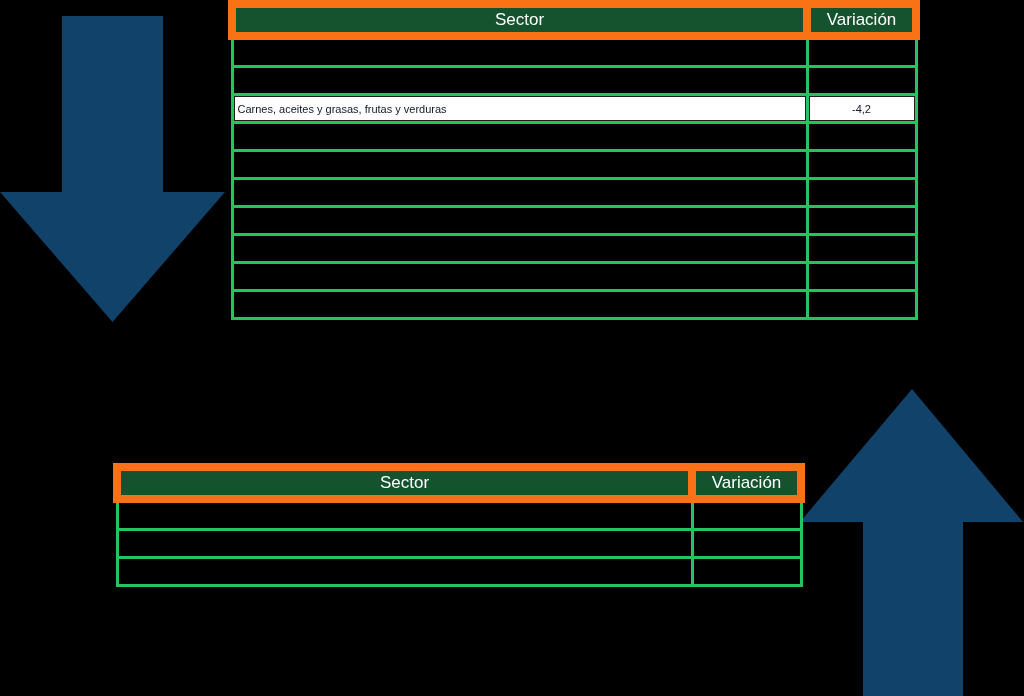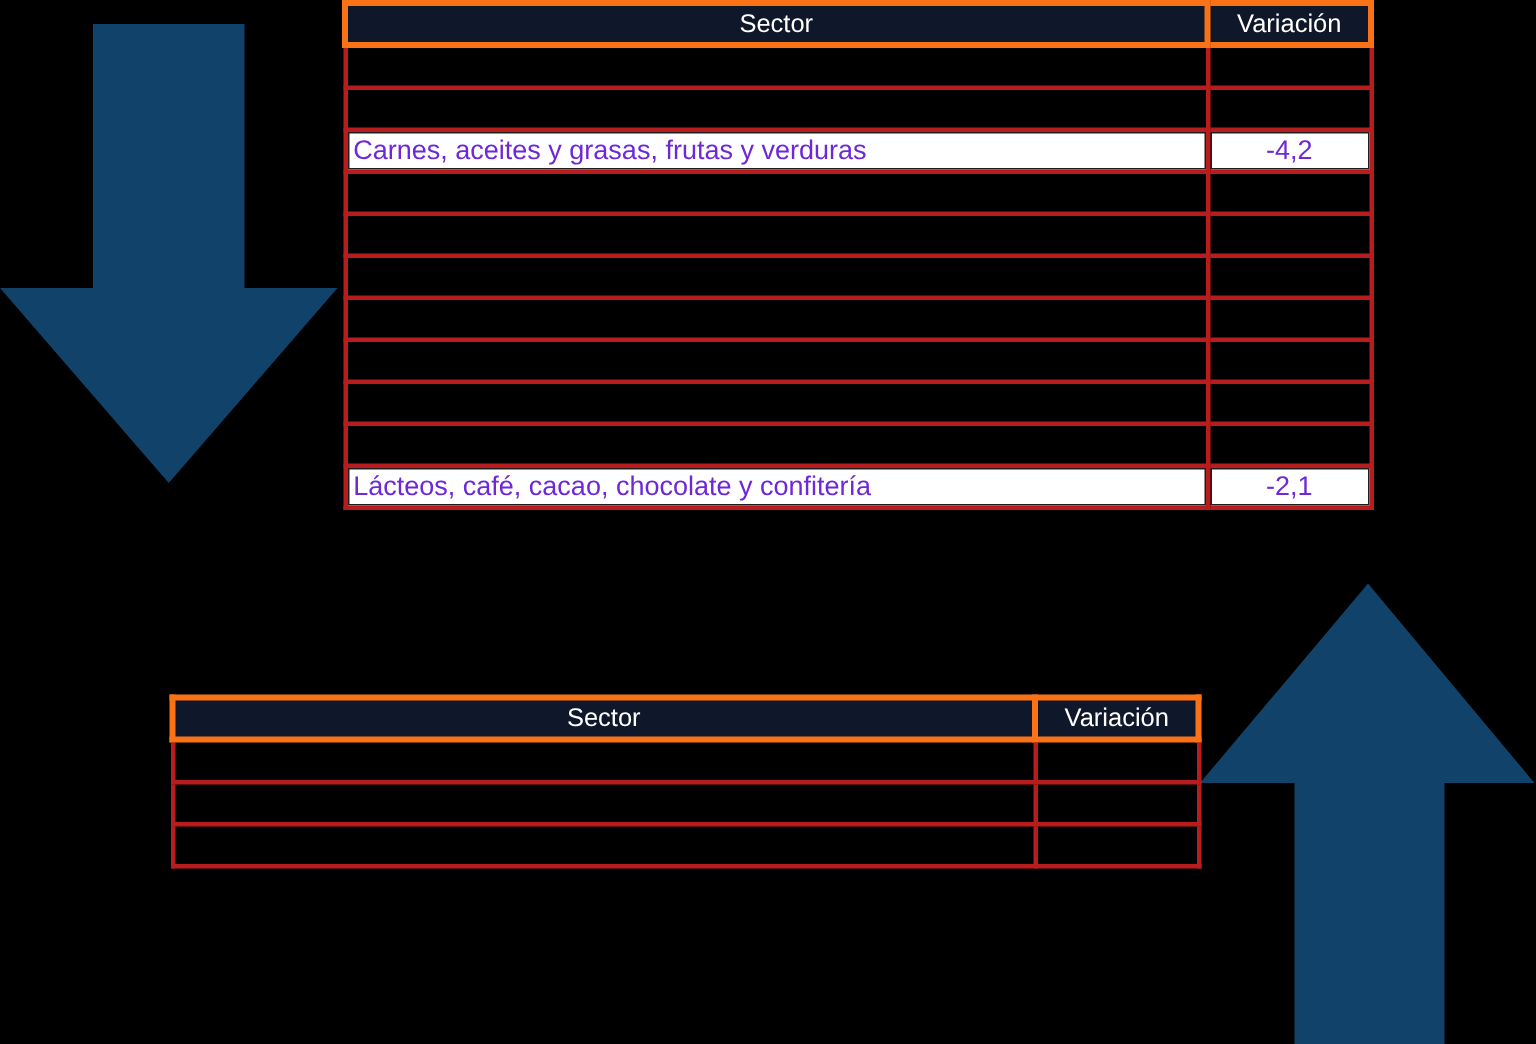--- a/index.html
+++ b/index.html
@@ -26,35 +26,35 @@
     border-collapse: collapse;
     table-layout: fixed;
     width: 684px;
   }
   table.table-top { left: 228px; top: 0; }
   table.table-bottom { left: 113px; top: 463px; }
   .col-sector { width: 575px; }
   .col-var { width: 109px; }
   table.data-table th {
     height: 24px;
-    background: #0f172a;
+    background: #14532d;
     color: #ffffff;
     font-size: 17px;
     font-weight: normal;
     text-align: center;
     vertical-align: middle;
-    border: 4px solid #f97316;
+    border: 8px solid #f97316;
     padding: 0;
   }
   table.data-table td {
     height: 25px;
     background: #000000;
-    border: 3px solid #b91c1c;
-    font-size: 18px;
-    color: #6d28d9;
+    border: 3px solid #22c55e;
+    font-size: 11px;
+    color: #0f172a;
     vertical-align: middle;
     padding: 0;
     overflow: hidden;
     white-space: nowrap;
   }
   table.data-table td.c-sector { text-align: left; padding: 0 4px; }
   table.data-table td.c-var { text-align: center; }
   table.data-table tr.hl td {
     background: #ffffff;
     box-shadow: inset 0 0 0 1px #1f1f1f;
@@ -113,24 +113,20 @@
         <td class="c-var"></td>
       </tr>
       <tr>
         <td class="c-sector"></td>
         <td class="c-var"></td>
       </tr>
       <tr>
         <td class="c-sector"></td>
         <td class="c-var"></td>
       </tr>
-      <tr class="hl">
-        <td class="c-sector">Lácteos, café, cacao, chocolate y confitería</td>
-        <td class="c-var">-2,1</td>
-      </tr>
     </tbody>
 </table>
 
 <table class="data-table table-bottom">
   <colgroup>
     <col class="col-sector">
     <col class="col-var">
   </colgroup>
   <thead>
     <tr>

